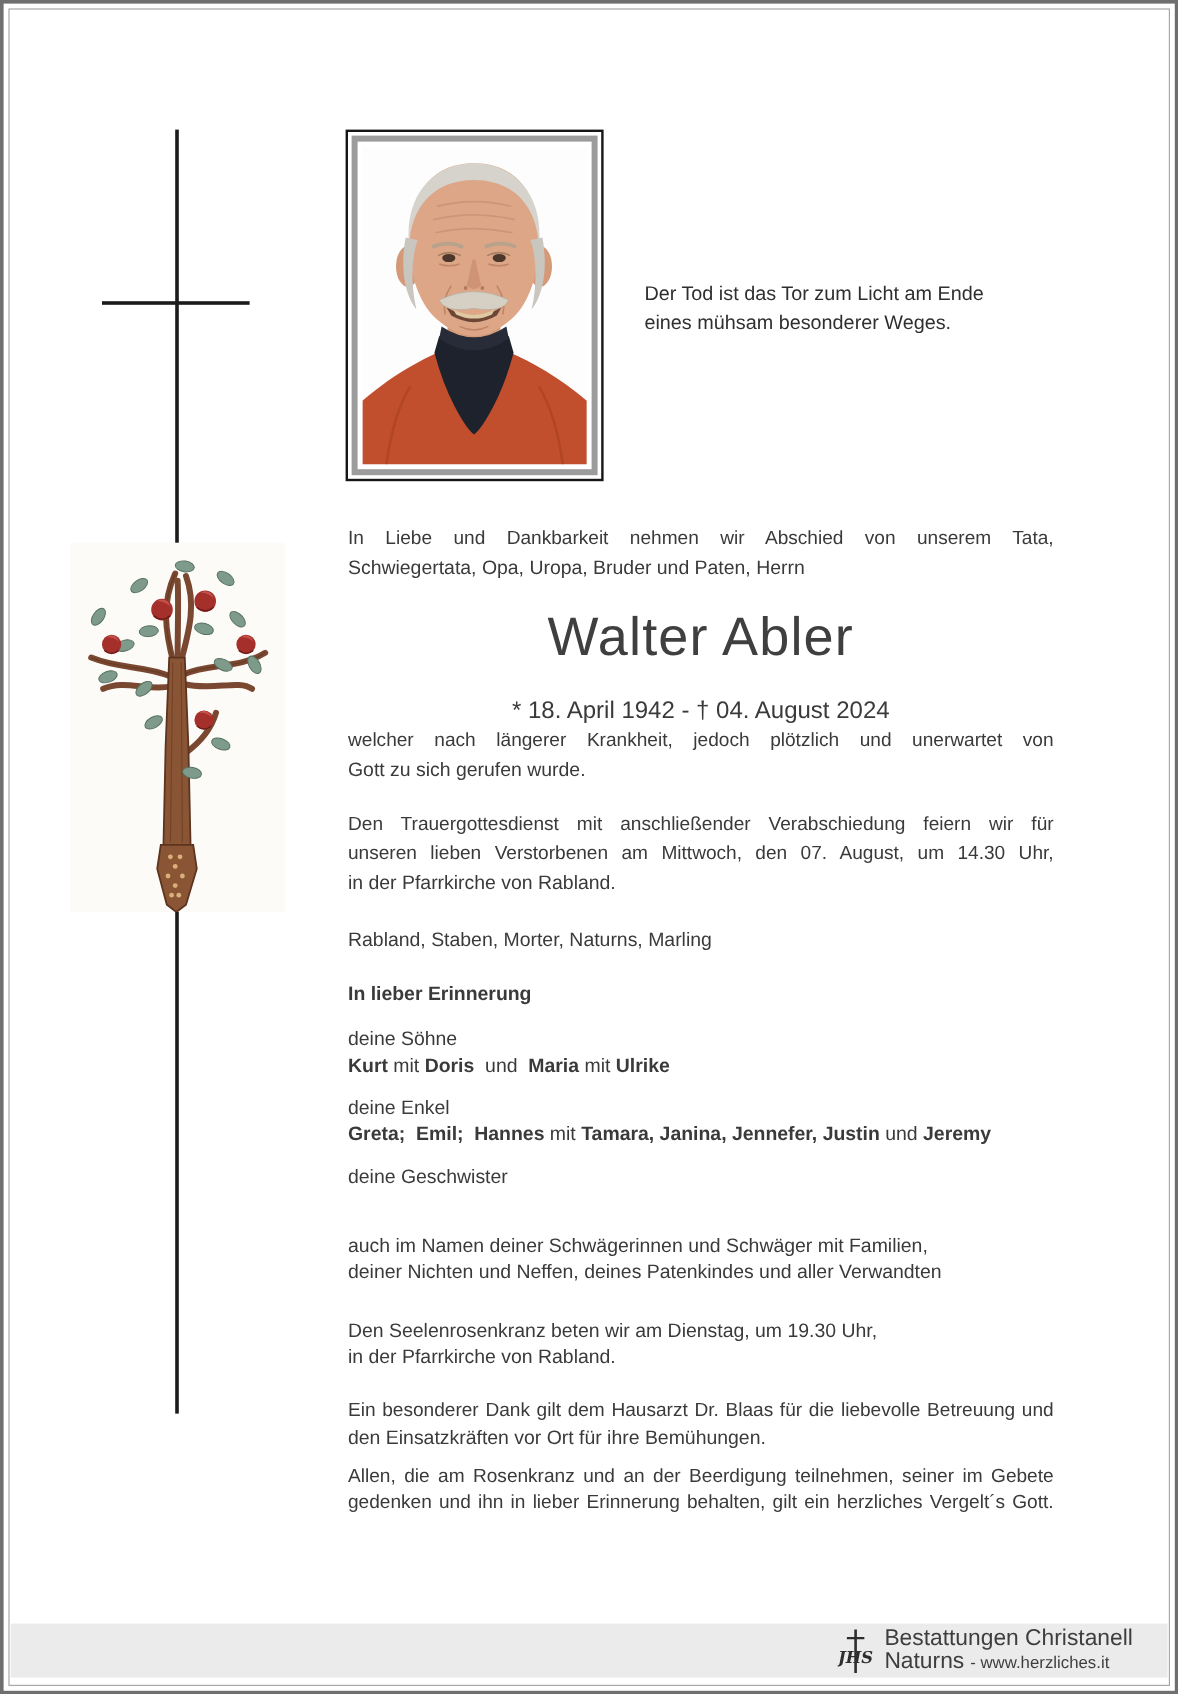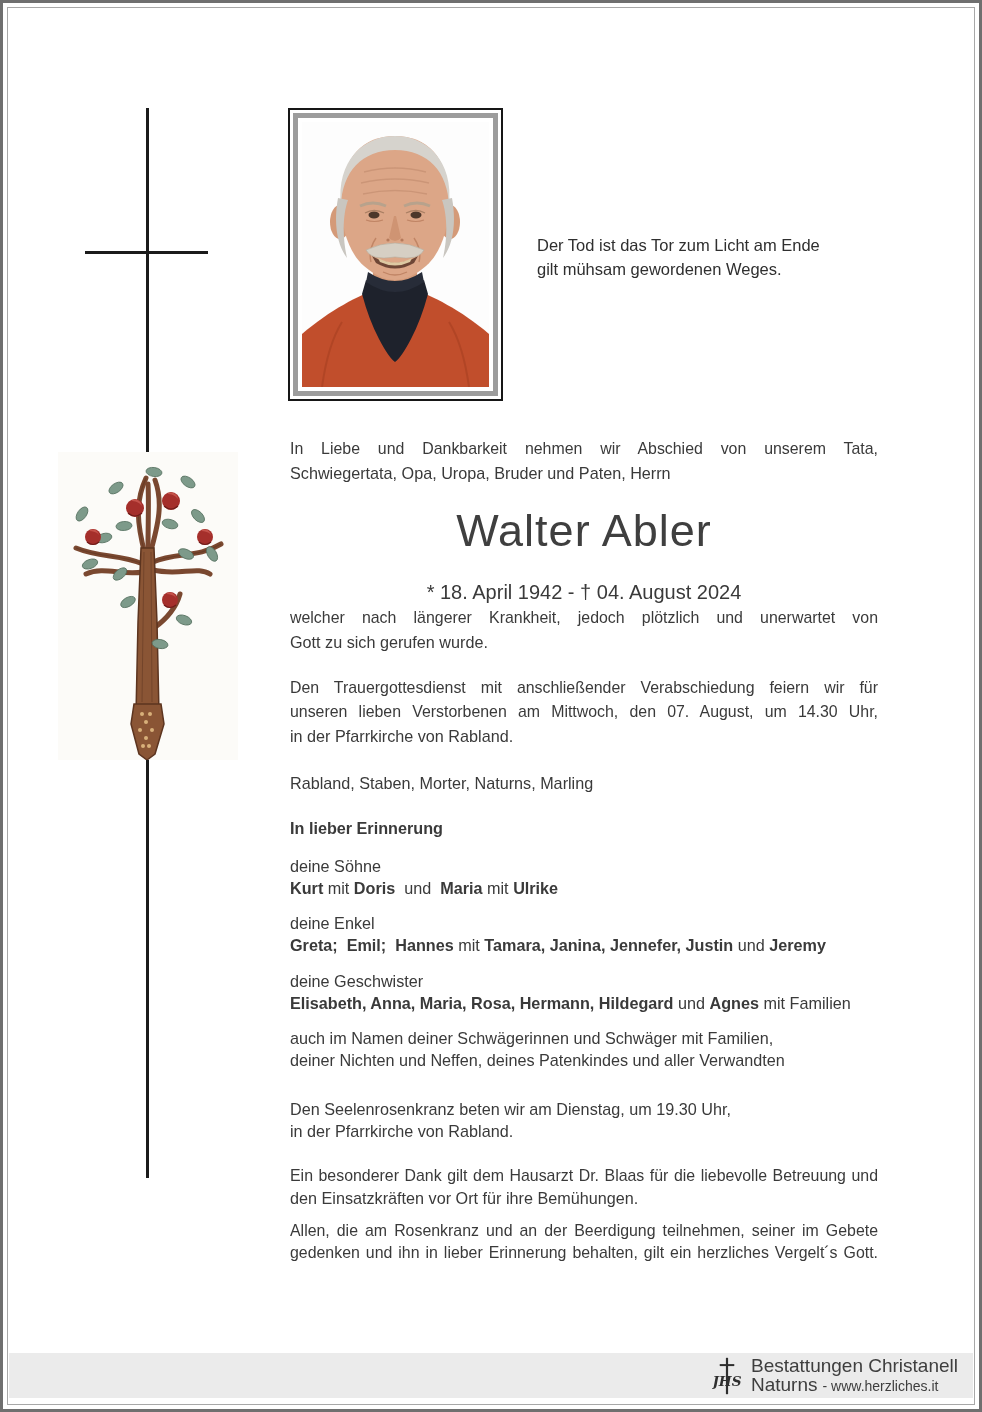--- a/index.html
+++ b/index.html
@@ -33,21 +33,21 @@
   .jline{font-size:15.9px;white-space:nowrap;text-align:justify;text-align-last:justify;}
   .b{font-weight:bold;}
   .name{position:absolute;left:290px;top:508px;width:588px;text-align:center;
         font-size:45px;line-height:46px;font-weight:400;letter-spacing:1px;color:#3f3f3f;}
   .dates{position:absolute;left:290px;top:557px;width:588px;text-align:center;
          font-size:20px;line-height:26px;color:#3a3a3a;margin-top:22px;}
 
   
   .footer{
     position:absolute;left:9px;right:9px;bottom:14px;height:45px;background:#ebebeb;
-    display:flex;align-items:center;justify-content:flex-end;gap:9px;padding-right:15px;box-sizing:border-box;
+    display:flex;align-items:center;justify-content:flex-end;gap:9px;padding-right:29px;box-sizing:border-box;
   }
   .f-text{color:#3e3e3e;}
   .f-company{font-size:19px;line-height:19px;}
   .f-line2{font-size:19px;line-height:19px;}
   .f-url{font-size:14px;margin-left:5px;}
 </style>
 </head>
 <body>
 
 <div class="page">
@@ -190,21 +190,21 @@
         <path d="M20,265 C24,236 30,216 40,200 M167,265 C163,236 157,216 147,200" stroke="#a63f22" stroke-width="2" fill="none" opacity="0.6"></path>
 
         <path d="M64,158 Q93,176 122,158 L126,172 Q119,198 109,217 Q99,236 93,240 Q87,236 77,217 Q67,198 60,172 Z" fill="#1e222c"></path>
         <path d="M66,150 Q93,168 120,150 L122,160 Q93,180 64,160 Z" fill="#272c38"></path>
       </svg>
     </div>
   </div>
 
   <div class="quote">
     <div class="line">Der Tod ist das Tor zum Licht am Ende</div>
-    <div class="line">gilt mühsam gewordenen Weges.</div>
+    <div class="line">eines mühsam besonderer Weges.</div>
   </div>
 
   <div class="blk" style="top:437px">
     <div class="jline">In Liebe und Dankbarkeit nehmen wir Abschied von unserem Tata,</div>
     <div class="line">Schwiegertata, Opa, Uropa, Bruder und Paten, Herrn</div>
   </div>
 
   <div class="name">Walter Abler</div>
   <div class="dates">* 18. April 1942 - † 04. August 2024</div>
 
@@ -228,21 +228,20 @@
     <div class="line"><span class="b">Kurt</span><span> mit </span><span class="b">Doris</span><span>  und  </span><span class="b">Maria</span><span> mit </span><span class="b">Ulrike</span></div>
   </div>
 
   <div class="blk tight" style="top:912px">
     <div class="line">deine Enkel</div>
     <div class="line"><span class="b">Greta;  Emil;  Hannes</span><span> mit </span><span class="b">Tamara, Janina, Jennefer, Justin</span><span> und </span><span class="b">Jeremy</span></div>
   </div>
 
   <div class="blk tight" style="top:970px">
     <div class="line">deine Geschwister</div>
-    <div class="line"><span class="b">Elisabeth, Anna, Maria, Rosa, Hermann, Hildegard</span><span> und </span><span class="b">Agnes</span><span> mit Familien</span></div>
   </div>
 
   <div class="blk tight" style="top:1027px">
     <div class="line">auch im Namen deiner Schwägerinnen und Schwäger mit Familien,</div>
     <div class="line">deiner Nichten und Neffen, deines Patenkindes und aller Verwandten</div>
   </div>
 
   <div class="blk tight" style="top:1098px">
     <div class="line">Den Seelenrosenkranz beten wir am Dienstag, um 19.30 Uhr,</div>
     <div class="line">in der Pfarrkirche von Rabland.</div>

